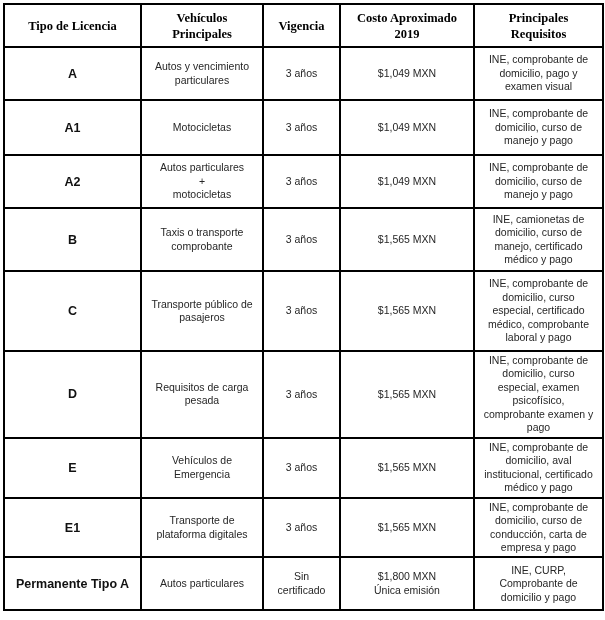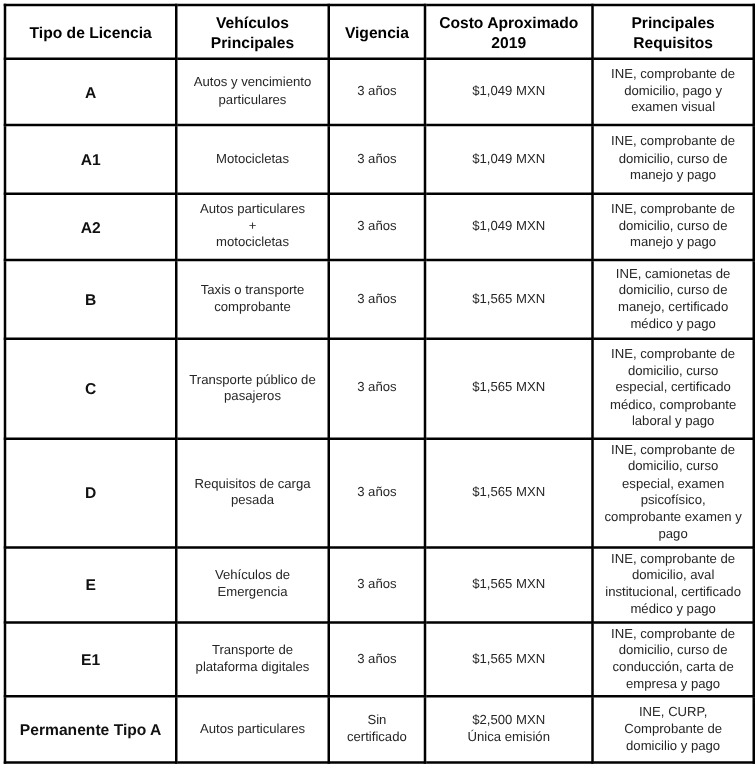--- a/index.html
+++ b/index.html
@@ -41,21 +41,21 @@
   td {
     font-size: 10.5px;
     font-weight: normal;
     color: #262626;
   }
   td.tipo {
     font-size: 12.5px;
     font-weight: bold;
     color: #111111;
   }
-  tr.h-header { height: 43px; }
+  tr.h-header { height: 43px; font-family: Liberation Serif, serif; }
   tr.h-a    { height: 53px; }
   tr.h-a1   { height: 55px; }
   tr.h-a2   { height: 53px; }
   tr.h-b    { height: 63px; }
   tr.h-c    { height: 80px; }
   tr.h-d    { height: 76px; }
   tr.h-e    { height: 60px; }
   tr.h-e1   { height: 55px; }
   tr.h-perm { height: 53px; }
 </style>
@@ -139,18 +139,18 @@
       <td class="tipo">E1</td>
       <td>Transporte de plataforma digitales</td>
       <td>3 años</td>
       <td>$1,565 MXN</td>
       <td>INE, comprobante de domicilio, curso de conducción, carta de empresa y pago</td>
     </tr>
     <tr class="h-perm">
       <td class="tipo">Permanente Tipo A</td>
       <td>Autos particulares</td>
       <td>Sin certificado</td>
-      <td>$2,500 MXN
+      <td>$1,800 MXN
 Única emisión</td>
       <td>INE, CURP, Comprobante de domicilio y pago</td>
     </tr>
   </tbody>
 </table>
 
 </body></html>

